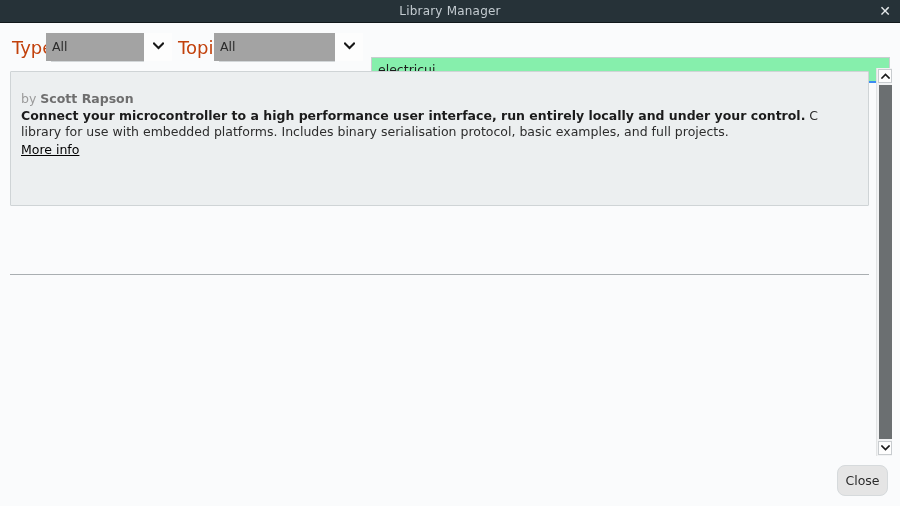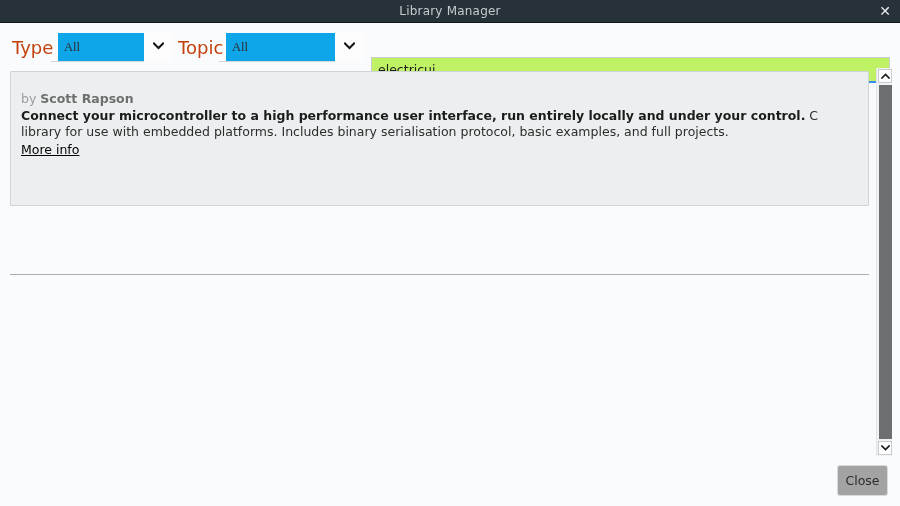--- a/index.html
+++ b/index.html
@@ -72,29 +72,28 @@
     line-height: 16px;
     white-space: nowrap;
   }
   .combo {
     position: absolute;
     top: 9px;
     height: 29px;
   }
   .combo-value {
     position: absolute;
-    left: 12px; top: 0;
+    left: 0; top: 0;
     height: 28px;
     line-height: 28px;
     font-size: 12.5px;
     color: #2b2b2b;
     padding-left: 6px;
     box-sizing: border-box;
-    background: #0ea5e9;
-    font-family: Liberation Serif, serif;
+    background: #a3a3a3;
   }
   .combo-underline {
     position: absolute;
     left: 5px;
     bottom: 0;
     height: 1px;
     background: #d3d7d9;
   }
   .combo-arrow {
     position: absolute;
@@ -115,21 +114,21 @@
     height: 26px;
   }
   .search-input {
     position: absolute;
     left: 0; top: 0;
     width: 519px;
     height: 24px;
     box-sizing: border-box;
     border: 1px solid #c9cdd0;
     border-bottom: none;
-    background: #bef264;
+    background: #86efac;
     font-size: 12.5px;
     font-family: "DejaVu Sans", "Liberation Sans", sans-serif;
     color: #1d1d1d;
     padding: 8px 6px;
     outline: none;
     border-radius: 1px;
   }
   .search-focus-line {
     position: absolute;
     left: 0;
@@ -242,28 +241,28 @@
     cursor: pointer;
   }
 
   
   .close-button {
     position: absolute;
     left: 837px;
     top: 465px;
     width: 51px;
     height: 31px;
-    background: #a3a3a3;
+    background: #e5e5e5;
     border: 1px solid #d6dadc;
     box-sizing: border-box;
     font-size: 12.5px;
     color: #2b2b2b;
     font-family: "DejaVu Sans", "Liberation Sans", sans-serif;
     cursor: pointer;
-    border-radius: 3px;
+    border-radius: 8px;
   }
 </style>
 </head>
 <body>
 
 <div class="window">
 
   <div class="titlebar">
     <div class="titlebar-title">Library Manager</div>
     <div class="titlebar-close">✕</div>

